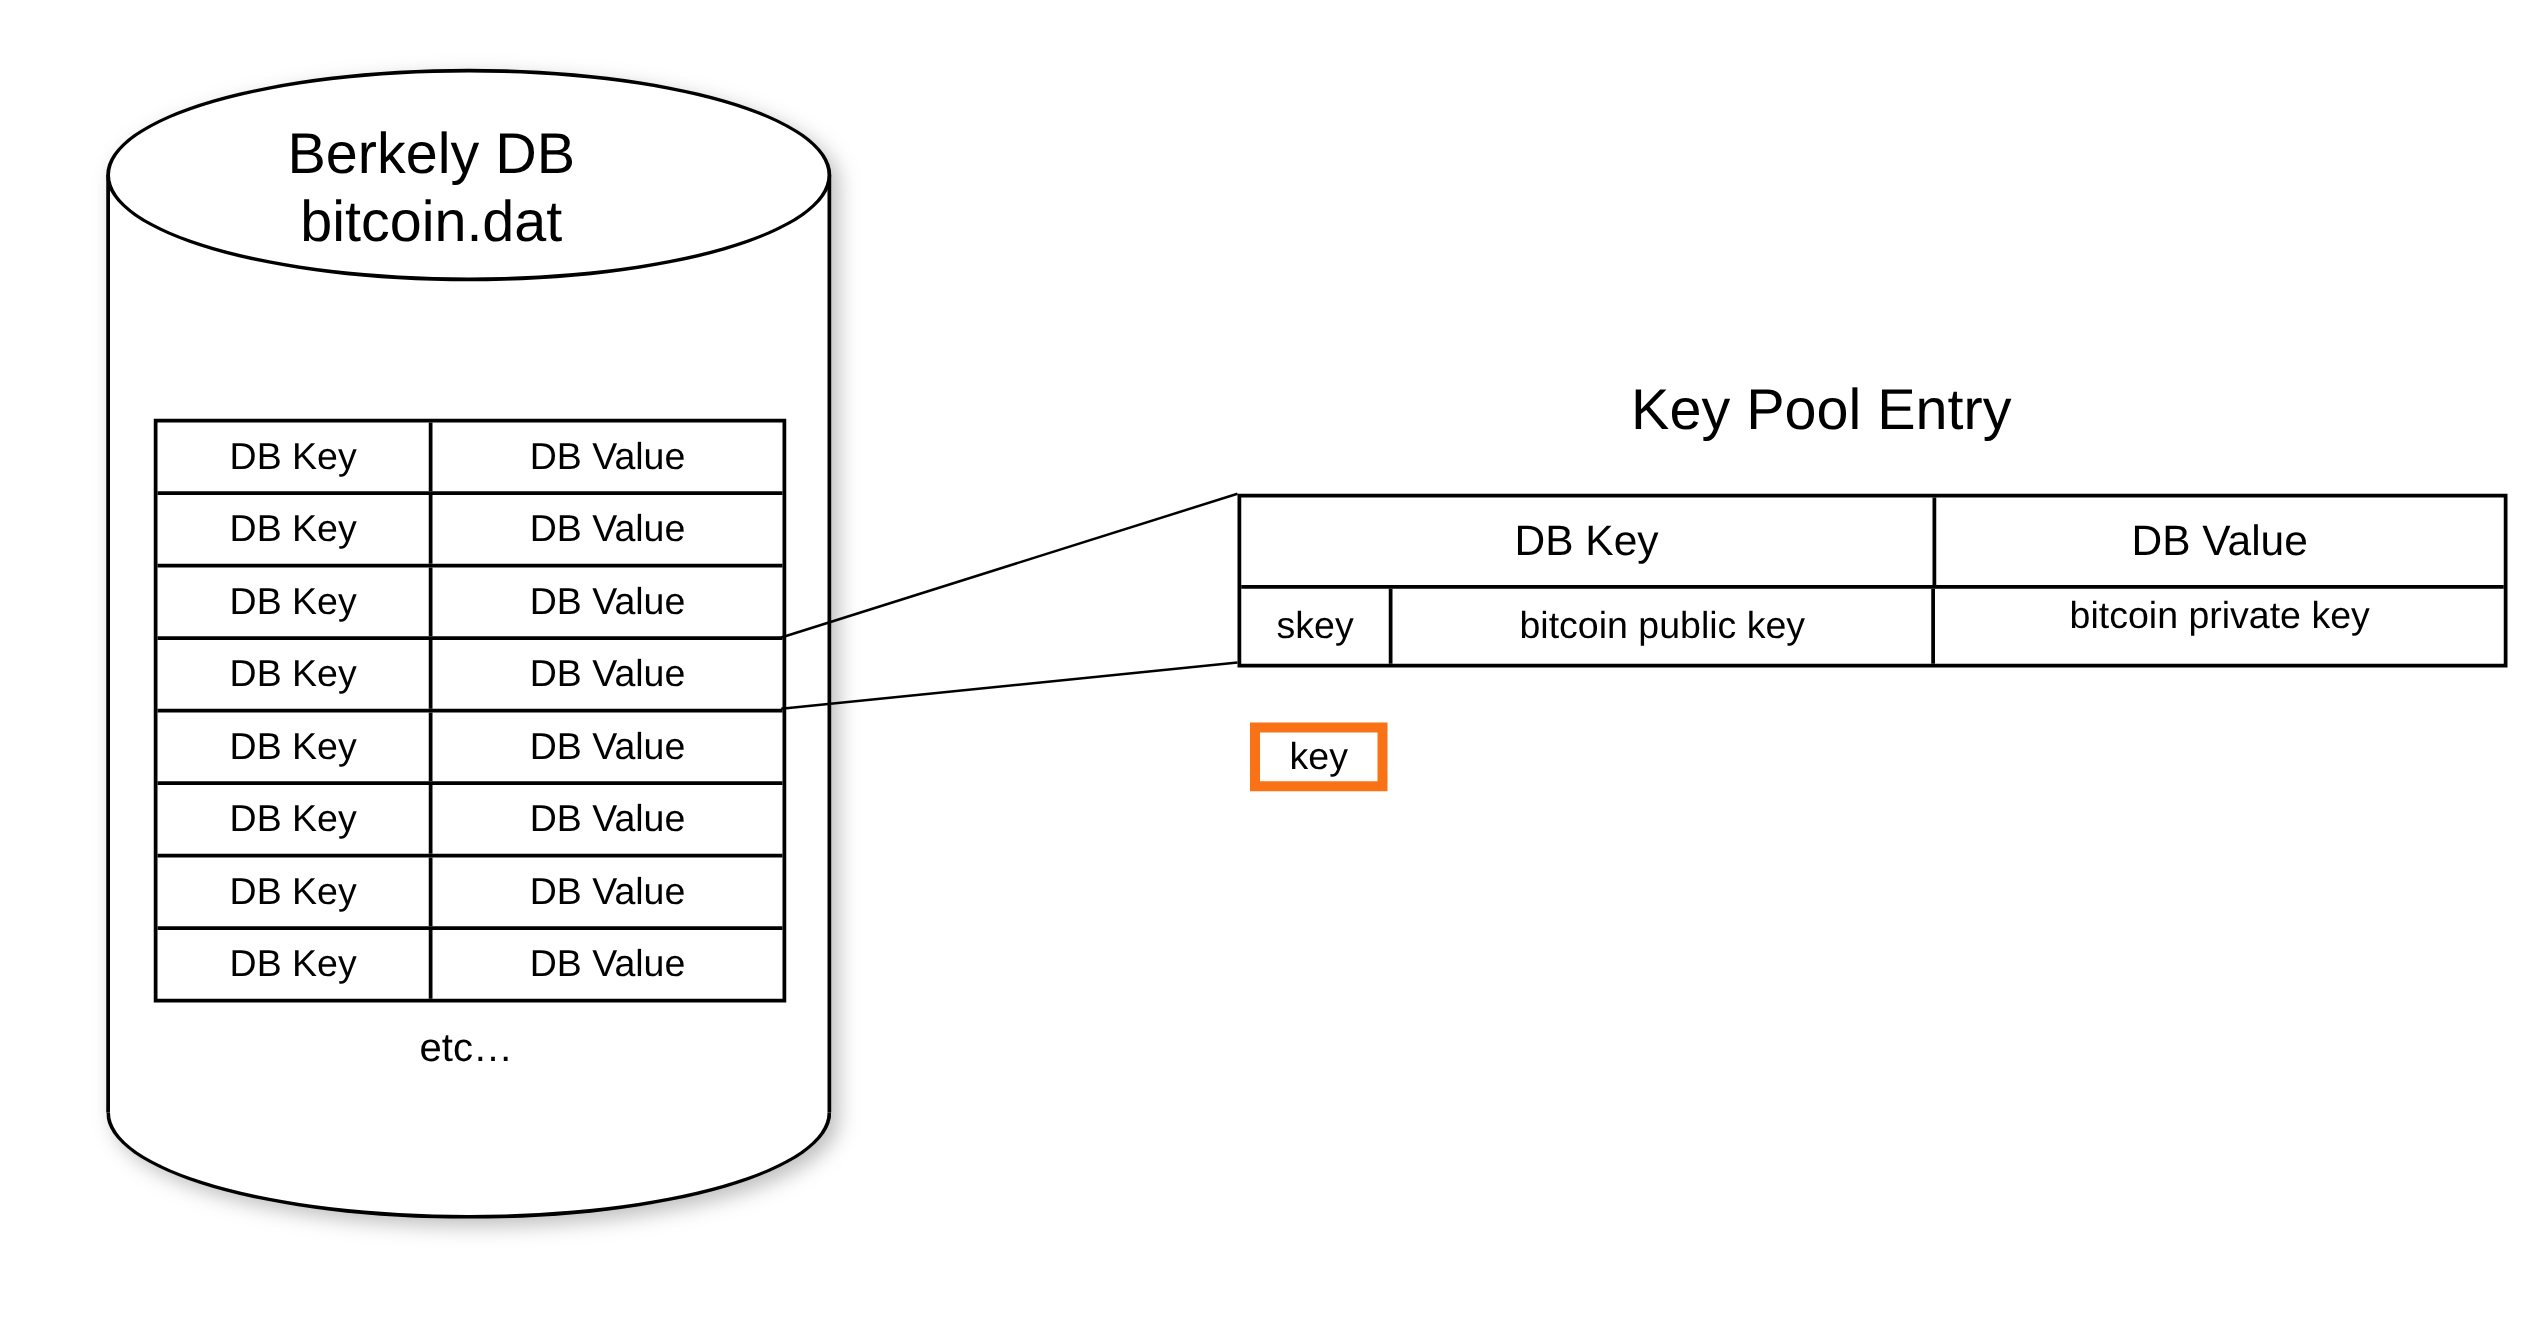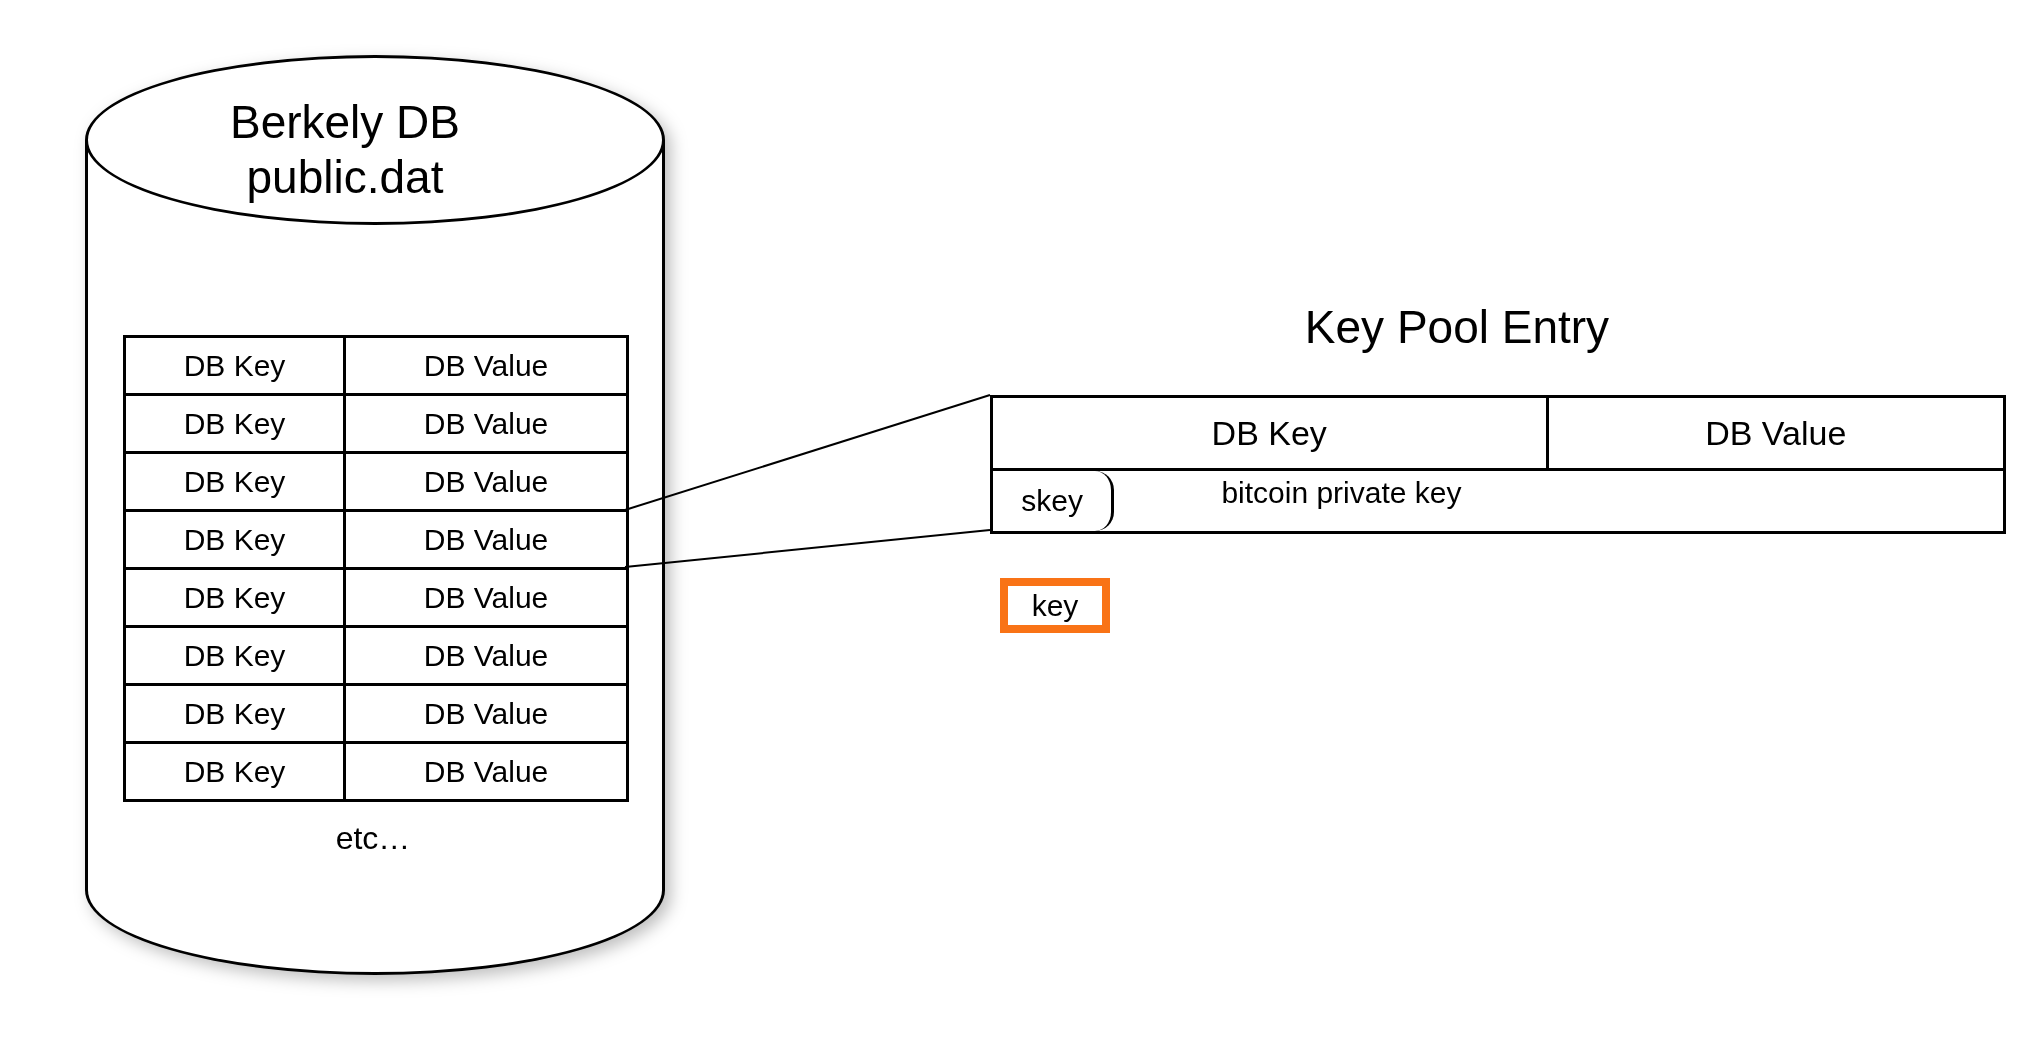--- a/index.html
+++ b/index.html
@@ -150,21 +150,20 @@
     height: 70px;
     box-sizing: border-box;
   }
   .pd-skey {
     width: 12%;
     border-right: 3px solid #000;
     display: flex; align-items: center; justify-content: center;
     font-size: 30px;
     height: 60px;
     box-sizing: border-box;
-    border-radius: 19px;
   }
   .pd-pub {
     width: 43%;
     border-right: 3px solid #000;
     display: flex; align-items: center; justify-content: center;
     font-size: 30px;
     height: 60px;
     box-sizing: border-box;
   }
   .pd-priv {
@@ -212,21 +211,21 @@
 <div class="canvas">
 
   <div class="cylinder">
     <div class="cyl-bottom"></div>
     <div class="cyl-body"></div>
     <div class="cyl-top"></div>
   </div>
 
   <div class="cyl-title">
     <span>Berkely DB</span><br>
-    <span>public.dat</span>
+    <span>bitcoin.dat</span>
   </div>
 
   <div class="db-table">
     <div class="db-row">
       <div class="db-key">DB Key</div>
       <div class="db-val">DB Value</div>
     </div>
     <div class="db-row">
       <div class="db-key">DB Key</div>
       <div class="db-val">DB Value</div>
@@ -261,20 +260,21 @@
 
   <div class="pool-title">Key Pool Entry</div>
 
   <div class="pool-table">
     <div class="pool-header">
       <div class="ph-key">DB Key</div>
       <div class="ph-val">DB Value</div>
     </div>
     <div class="pool-data">
       <div class="pd-skey">skey</div>
+      <div class="pd-pub">bitcoin public key</div>
       <div class="pd-priv">bitcoin private key</div>
     </div>
   </div>
 
   <div class="or-label">or</div>
   <div class="key-box">key</div>
 
   <svg class="connector">
     <line x1="625" y1="510" x2="990" y2="395" stroke="#000" stroke-width="2"></line>
     <line x1="625" y1="567" x2="990" y2="530" stroke="#000" stroke-width="2"></line>

